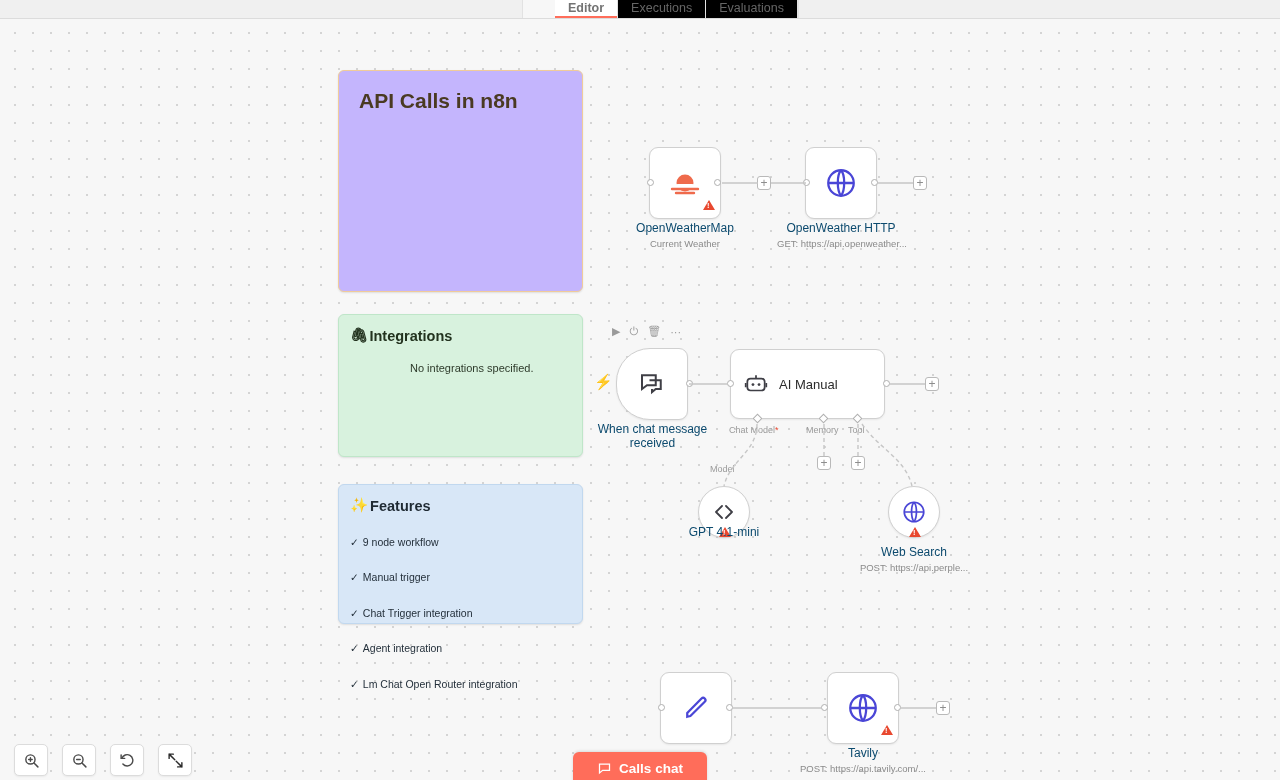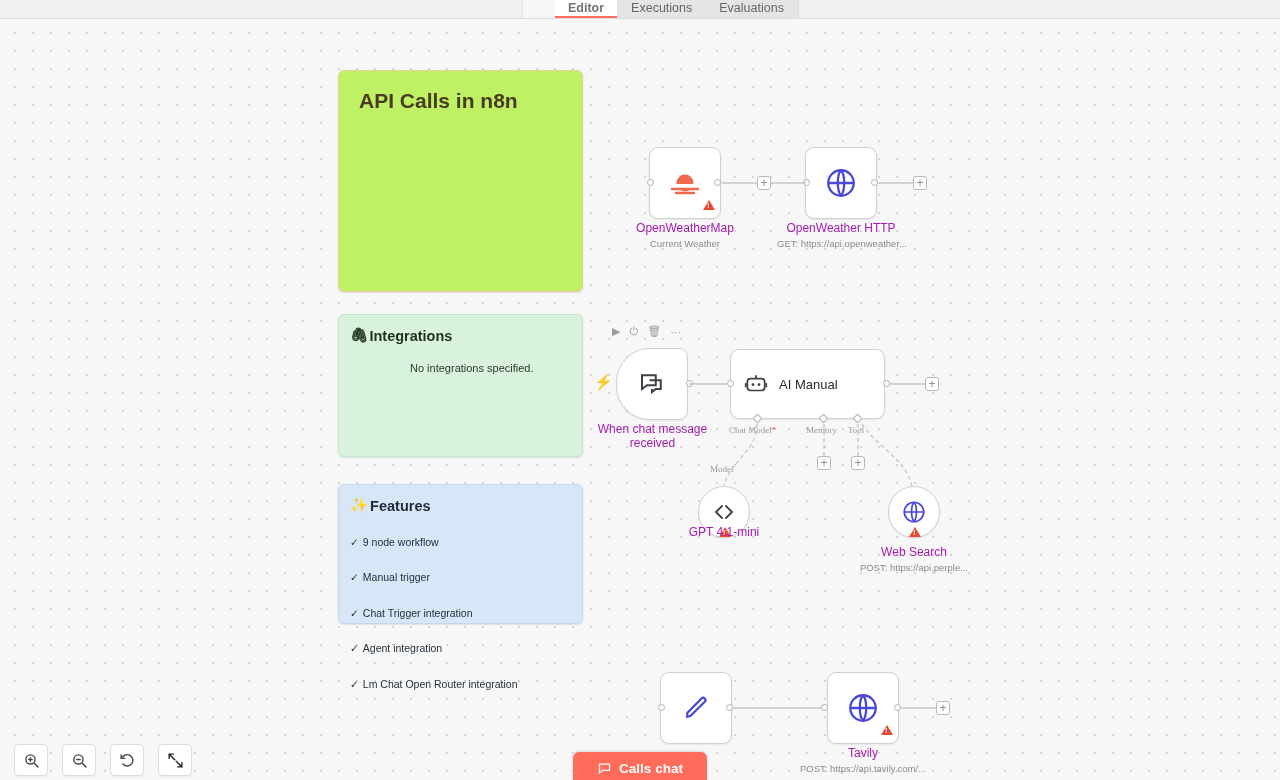--- a/index.html
+++ b/index.html
@@ -38,21 +38,21 @@
     flex: 1; height: 19px;
     background: #f0f0f0;
     border-left: 1px solid #e2e2e2;
   }
   .tab {
     height: 19px;
     padding: 0 13px;
     font-size: 12.5px;
     line-height: 19px;
     color: #666;
-    background: #e5e5e5;
+    background: #000000;
     border-right: 1px solid #e2e2e2;
     cursor: pointer;
     white-space: nowrap;
   }
   .tab.active {
     background: #ffffff;
     color: #737373;
     font-weight: 600;
     box-shadow: inset 0 -2px 0 #ff6d5a;
     margin-left: 32px;
@@ -61,21 +61,21 @@
 
   
   .note {
     position: absolute;
     border-radius: 6px;
     padding: 12px 14px;
     box-shadow: 0 1px 2px rgba(0,0,0,.10);
   }
   #note-title {
     left: 338px; top: 70px; width: 245px; height: 222px;
-    background: #bef264;
+    background: #c4b5fd;
     border: 1px solid #f0cb9a;
     padding: 18px 20px;
   }
   #note-title .h {
     font-size: 21px; font-weight: 700; color: #4a3a22;
     margin: 0 0 22px 0;
   }
   #note-title .b {
     font-size: 15.5px; font-weight: 700; line-height: 1.42; color: #4a3a22;
     margin: 0;
@@ -126,21 +126,21 @@
     width: 52px; height: 52px; border-radius: 50%;
   }
   .node .inner {
     width: 100%; height: 100%;
     display: flex; align-items: center; justify-content: center;
   }
   .node.wide .inner { justify-content: flex-start; padding-left: 12px; gap: 10px; }
   .node-label {
     position: absolute;
     font-size: 12px;
-    color: #a21caf;
+    color: #0c4a6e;
     text-align: center;
     white-space: pre-line;
     line-height: 14px;
   }
   .node-sub {
     position: absolute;
     font-size: 9.5px;
     color: #8a8a8a;
     text-align: center;
     white-space: nowrap;
@@ -186,21 +186,20 @@
     font-size: 12px;
     line-height: 12px;
     text-align: center;
     cursor: pointer;
   }
   .port-label {
     position: absolute;
     font-size: 9px;
     color: #9a9a9a;
     white-space: nowrap;
-    font-family: Liberation Serif, serif;
   }
   .port-label .req { color: #e8482f; }
 
   
   #node-toolbar {
     position: absolute;
     left: 612px; top: 325px;
     display: flex; gap: 9px;
     color: #9a9a9a; font-size: 11px;
     align-items: center;

